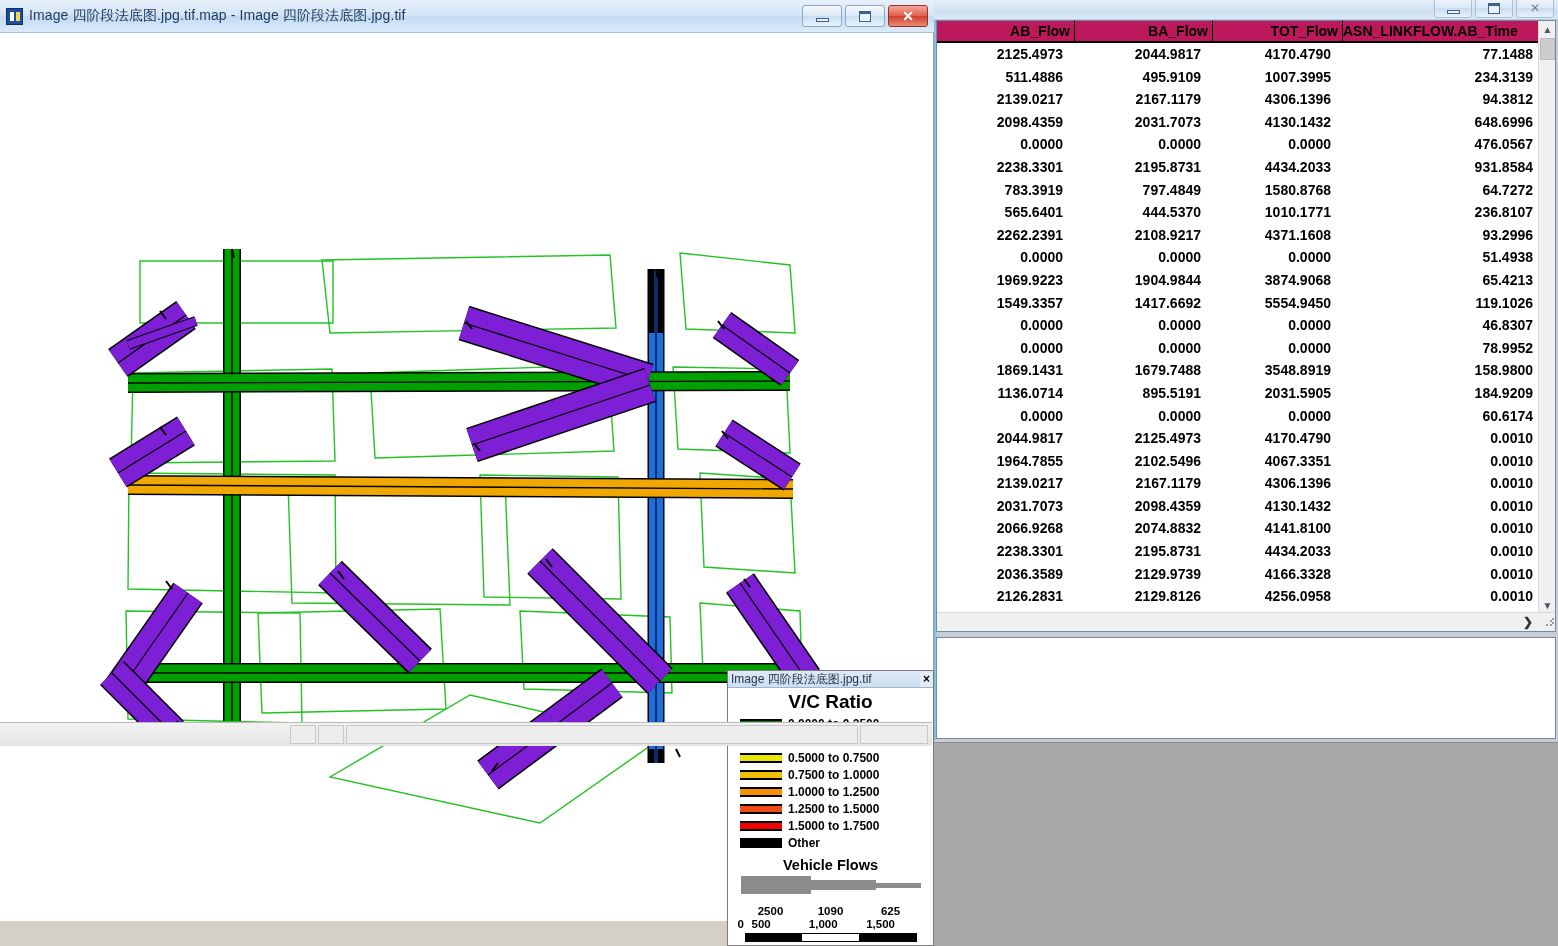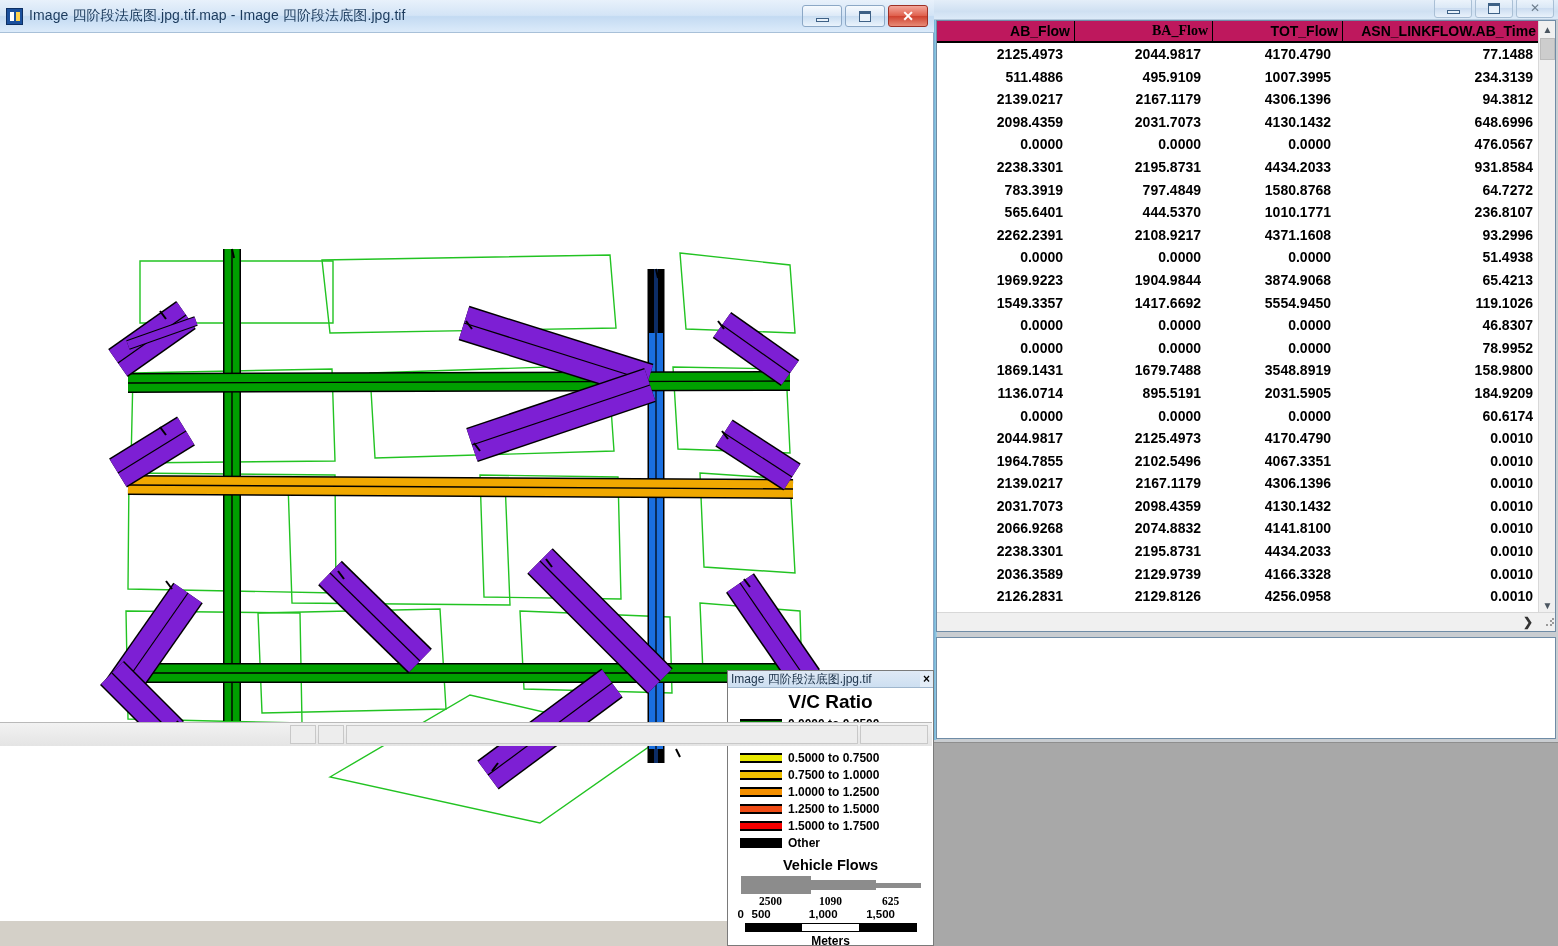--- a/index.html
+++ b/index.html
@@ -92,21 +92,21 @@
     border-top: 2px solid #000; border-bottom: 2px solid #000;
   }
   .legend-label { font-size: 12px; font-weight: bold; color: #000; white-space: nowrap; }
 
   #vehicle-flows-block { margin-top: 6px; }
   .vf-heading { text-align: center; font-size: 14.5px; font-weight: bold; color: #000; }
   #vf-taper { position: relative; width: 180px; height: 18px; margin: 3px auto 0 auto; }
   #vf-taper .seg1 { position: absolute; left: 0;   top: 0;   width: 70px; height: 18px; background: #8c8c8c; }
   #vf-taper .seg2 { position: absolute; left: 70px; top: 4px; width: 65px; height: 10px; background: #8c8c8c; }
   #vf-taper .seg3 { position: absolute; left: 135px; top: 7px; width: 45px; height: 5px;  background: #8c8c8c; }
-  .vf-nums { display: flex; width: 180px; margin: 1px auto 0 auto; font-size: 11.5px; font-weight: bold; color: #000; font-family: Liberation Serif, serif; }
+  .vf-nums { display: flex; width: 180px; margin: 11px auto 0 auto; font-size: 11.5px; font-weight: bold; color: #000; }
   .vf-nums span { flex: 1; text-align: center; }
   .scale-nums { display: flex; width: 186px; margin: 1px auto 0 auto; font-size: 11.5px; font-weight: bold; color: #000; }
   .scale-nums span { flex: 1; text-align: left; }
   .scale-nums span:first-child { flex: 0 0 14px; }
   #scale-bar { width: 172px; height: 9px; margin: 3px auto 0 auto; display: flex; border: 1px solid #000; }
   #scale-bar i { display: block; height: 100%; flex: 1; }
   #scale-bar i.b { background: #000; }
   #scale-bar i.w { background: #fff; }
   .scale-unit { text-align: center; font-size: 12px; font-weight: bold; color: #000; margin-top: 2px; }
 
@@ -149,23 +149,23 @@
     display: flex; height: 22px; background: #f0f0f0;
     border-bottom: 2px solid #000000;
   }
   #grid-header .hc {
     font-size: 14px; font-weight: bold; color: #000; text-align: right;
     padding-right: 4px; line-height: 20px;
     border-right: 1px solid #000; background: #be185d;
     overflow: hidden; white-space: nowrap;
   }
   #grid-header .hc.c0 { flex: 0 0 138px; }
-  #grid-header .hc.c1 { flex: 0 0 138px; font-family: Liberation Serif, serif; }
+  #grid-header .hc.c1 { flex: 0 0 138px; }
   #grid-header .hc.c2 { flex: 0 0 130px; }
-  #grid-header .hc.c3 { flex: 1 1 auto; padding-right: 18px; text-align: right; }
+  #grid-header .hc.c3 { flex: 1 1 auto; padding-right: 18px; text-align: left; }
   #grid-body { height: 568px; overflow: hidden; }
   #grid-body .row { display: flex; height: 22.6px; }
   #grid-body .cell {
     font-size: 14px; font-weight: bold; color: #000; text-align: right;
     padding-right: 12px; line-height: 22.6px; white-space: nowrap; overflow: hidden;
   }
   #grid-body .cell.c0 { flex: 0 0 138px; }
   #grid-body .cell.c1 { flex: 0 0 138px; }
   #grid-body .cell.c2 { flex: 0 0 130px; }
   #grid-body .cell.c3 { flex: 1 1 auto; padding-right: 22px; }

